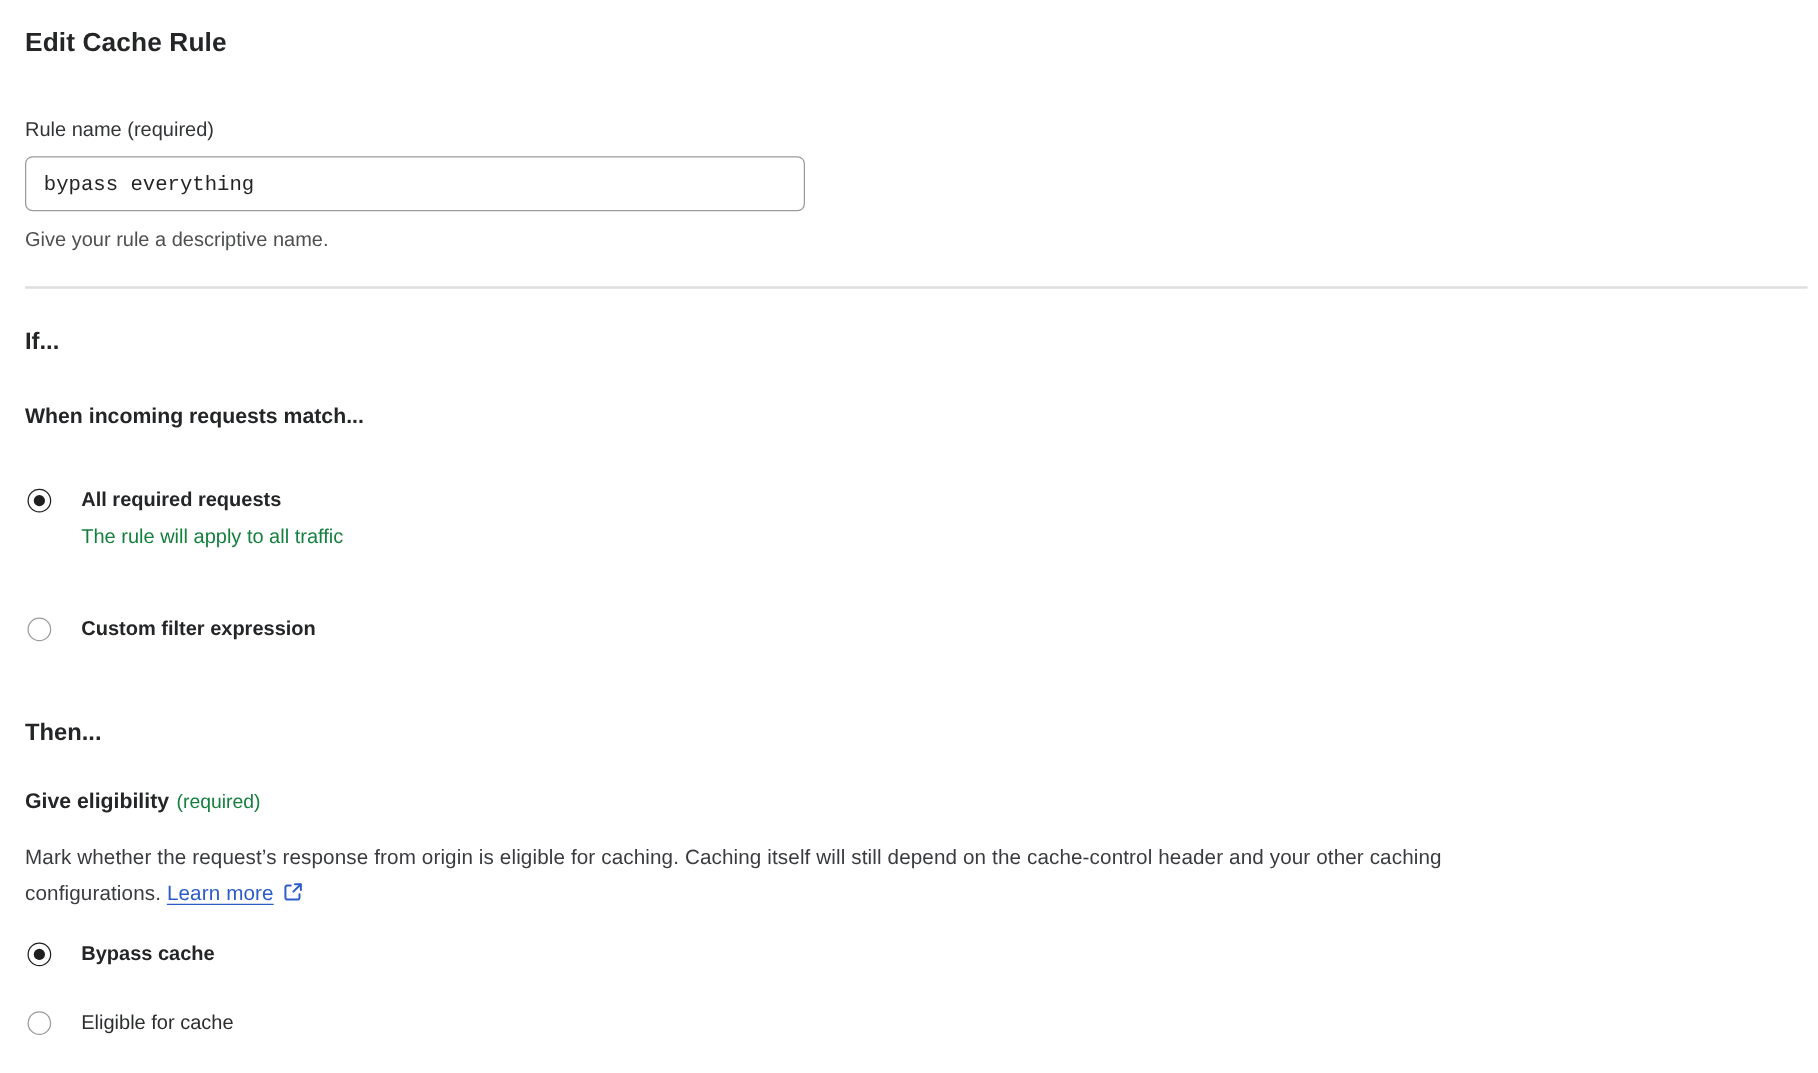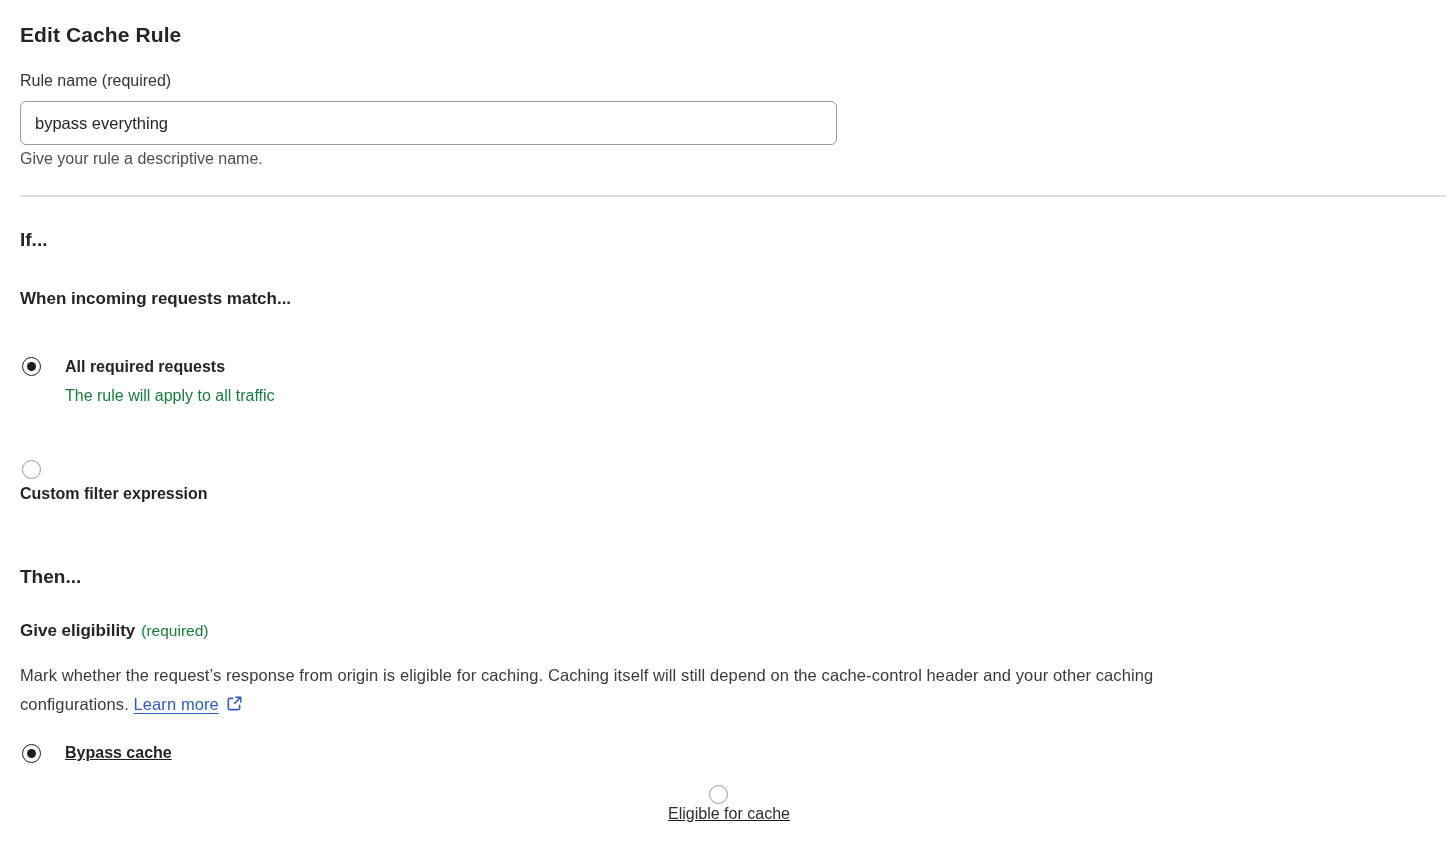--- a/index.html
+++ b/index.html
@@ -10,47 +10,47 @@
     color: #1f1f1f;
   }
   .page { padding: 23px 16px 0 20px; }
 
   .page-title {
     font-size: 21px; line-height: 24px; font-weight: 700; color: #242527;
     letter-spacing: 0.1px;
   }
 
   .field-label {
-    margin-top: 24px; font-size: 16px; line-height: 20px; color: #333436;
+    margin-top: 48px; font-size: 16px; line-height: 20px; color: #333436;
     display: block;
   }
   .rule-name-input {
-    display: block; margin-top: 10px; width: 817px; height: 44px;
+    display: block; margin-top: 10px; width: 624px; height: 44px;
     border: 1px solid #9b9b9b; border-radius: 6px;
     padding: 0 14px; font-size: 16.5px; color: #242527;
-    font-family: Liberation Sans, sans-serif;
+    font-family: Liberation Mono, monospace;
     background: #ffffff; outline: none;
   }
-  .helper-text { margin-top: 4px; font-size: 16px; line-height: 20px; color: #4e4f51; }
+  .helper-text { margin-top: 14px; font-size: 16px; line-height: 20px; color: #4e4f51; }
 
   .divider { margin-top: 26px; height: 2px; background: #dedede; border: none; margin-right: -8px; }
 
   .section-heading {
     margin-top: 31px; font-size: 19px; line-height: 23px; font-weight: 700; color: #242527;
   }
   .section-heading.then { margin-top: 57px; }
 
   .sub-heading {
     margin-top: 37px; font-size: 17px; line-height: 21px; font-weight: 700; color: #242527;
   }
   .sub-heading.eligibility { margin-top: 32px; }
   .required-note { font-weight: 400; font-size: 15.5px; color: #15803d; margin-left: 6px; }
 
   .radio-option { display: flex; margin-top: 43px; cursor: pointer; }
-  .radio-option.second { margin-top: 45px; flex-direction: column; }
+  .radio-option.second { margin-top: 45px; }
   .radio {
     flex: 0 0 auto; width: 19px; height: 19px; border-radius: 50%;
     border: 1.5px solid #9b9b9b; margin-left: 2px; margin-right: 24px; margin-top: 5px;
     display: flex; align-items: center; justify-content: center; background: #fff;
   }
   .radio .dot { width: 9px; height: 9px; border-radius: 50%; background: #1f1f1f; display: none; }
   .selected > .radio { border-color: #1f1f1f; }
   .selected > .radio .dot { display: block; }
 
   .option-label { font-size: 16px; line-height: 29px; font-weight: 700; color: #242527; }
@@ -59,22 +59,22 @@
   .para {
     margin-top: 20px; font-size: 16.5px; line-height: 29px; color: #3a3b3f;
     max-width: 1410px; letter-spacing: 0.1px;
   }
   .learn-more {
     color: #2c5cc9; text-decoration: underline; text-underline-offset: 3px;
     cursor: pointer; white-space: nowrap;
   }
   .ext-icon { display: inline-block; vertical-align: -2px; margin-left: 7px; color: #2c5cc9; }
 
-  .then-option { display: flex; align-items: center; margin-top: 22px; cursor: pointer; text-decoration: underline; }
-  .then-option.second { margin-top: 22px; flex-direction: column; }
+  .then-option { display: flex; align-items: flex-start; margin-top: 22px; cursor: pointer; }
+  .then-option.second { margin-top: 35px; }
   .then-option .radio { margin-top: 0; }
   .then-option .option-label { line-height: 20px; font-weight: 400; color: #2c2d2f; }
   .then-option.selected .option-label { font-weight: 700; color: #242527; }
 </style>
 </head>
 <body>
 
 <div class="page">
 
   <h1 class="page-title">Edit Cache Rule</h1>

